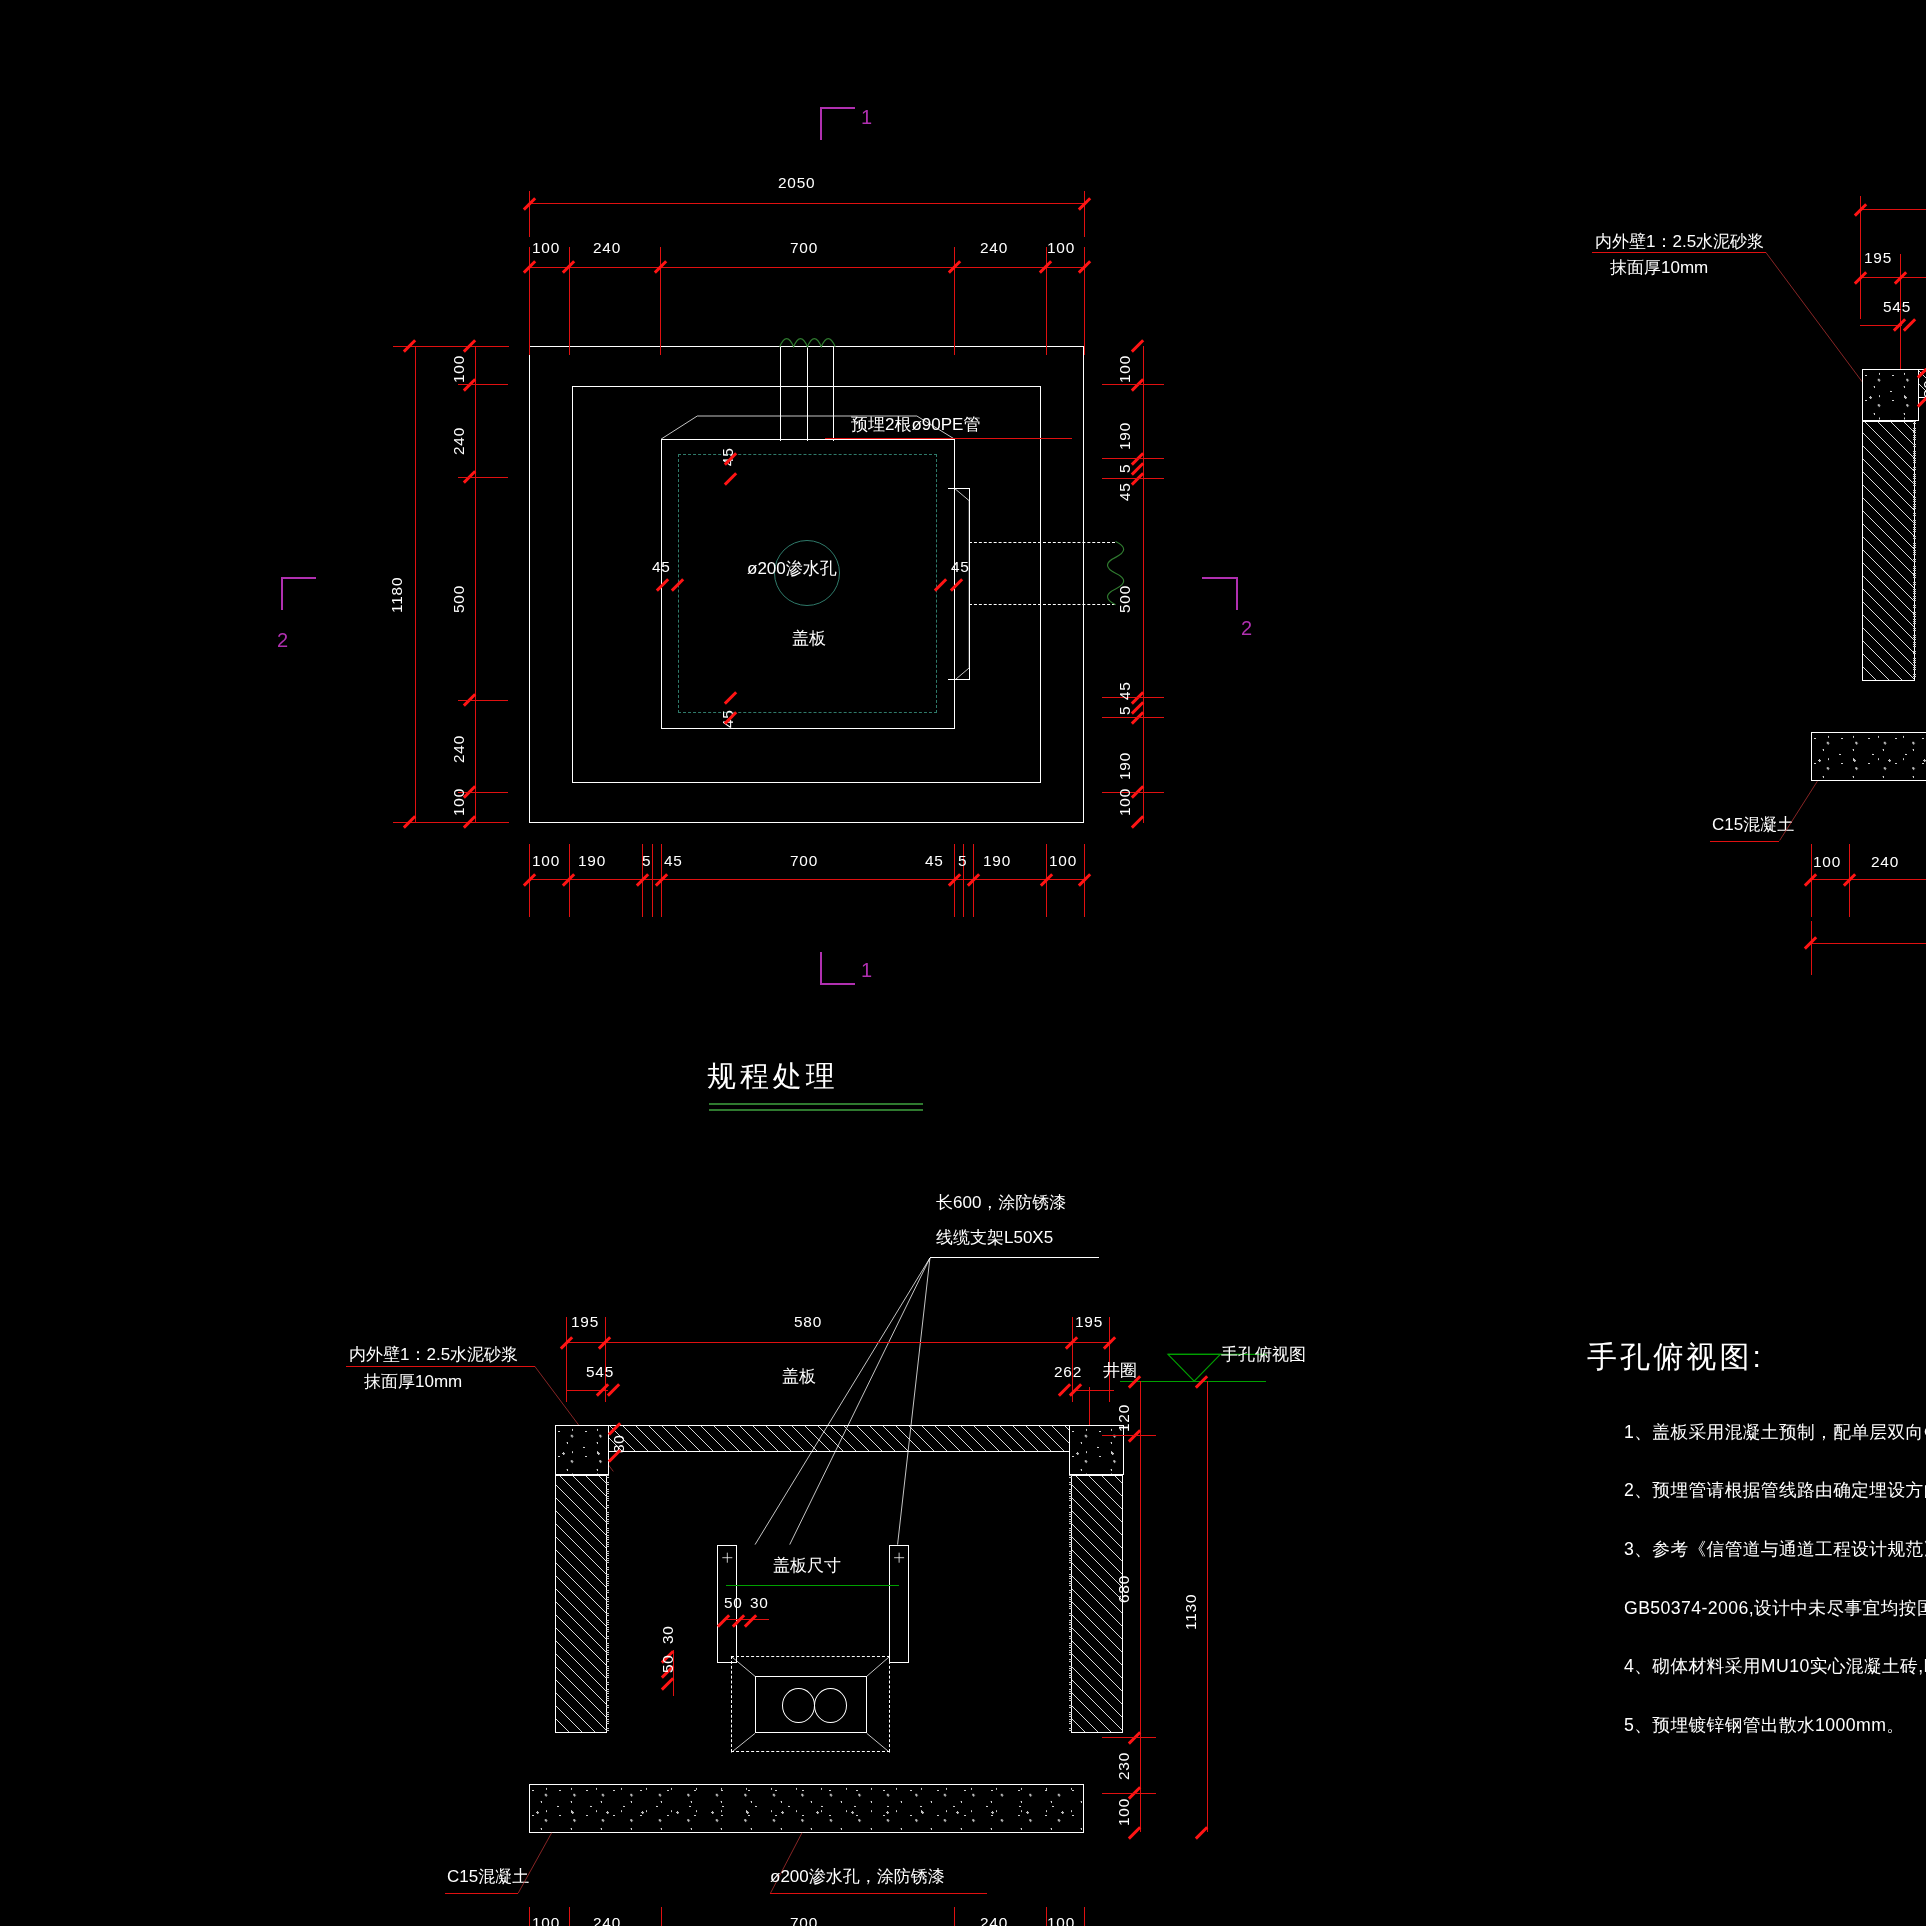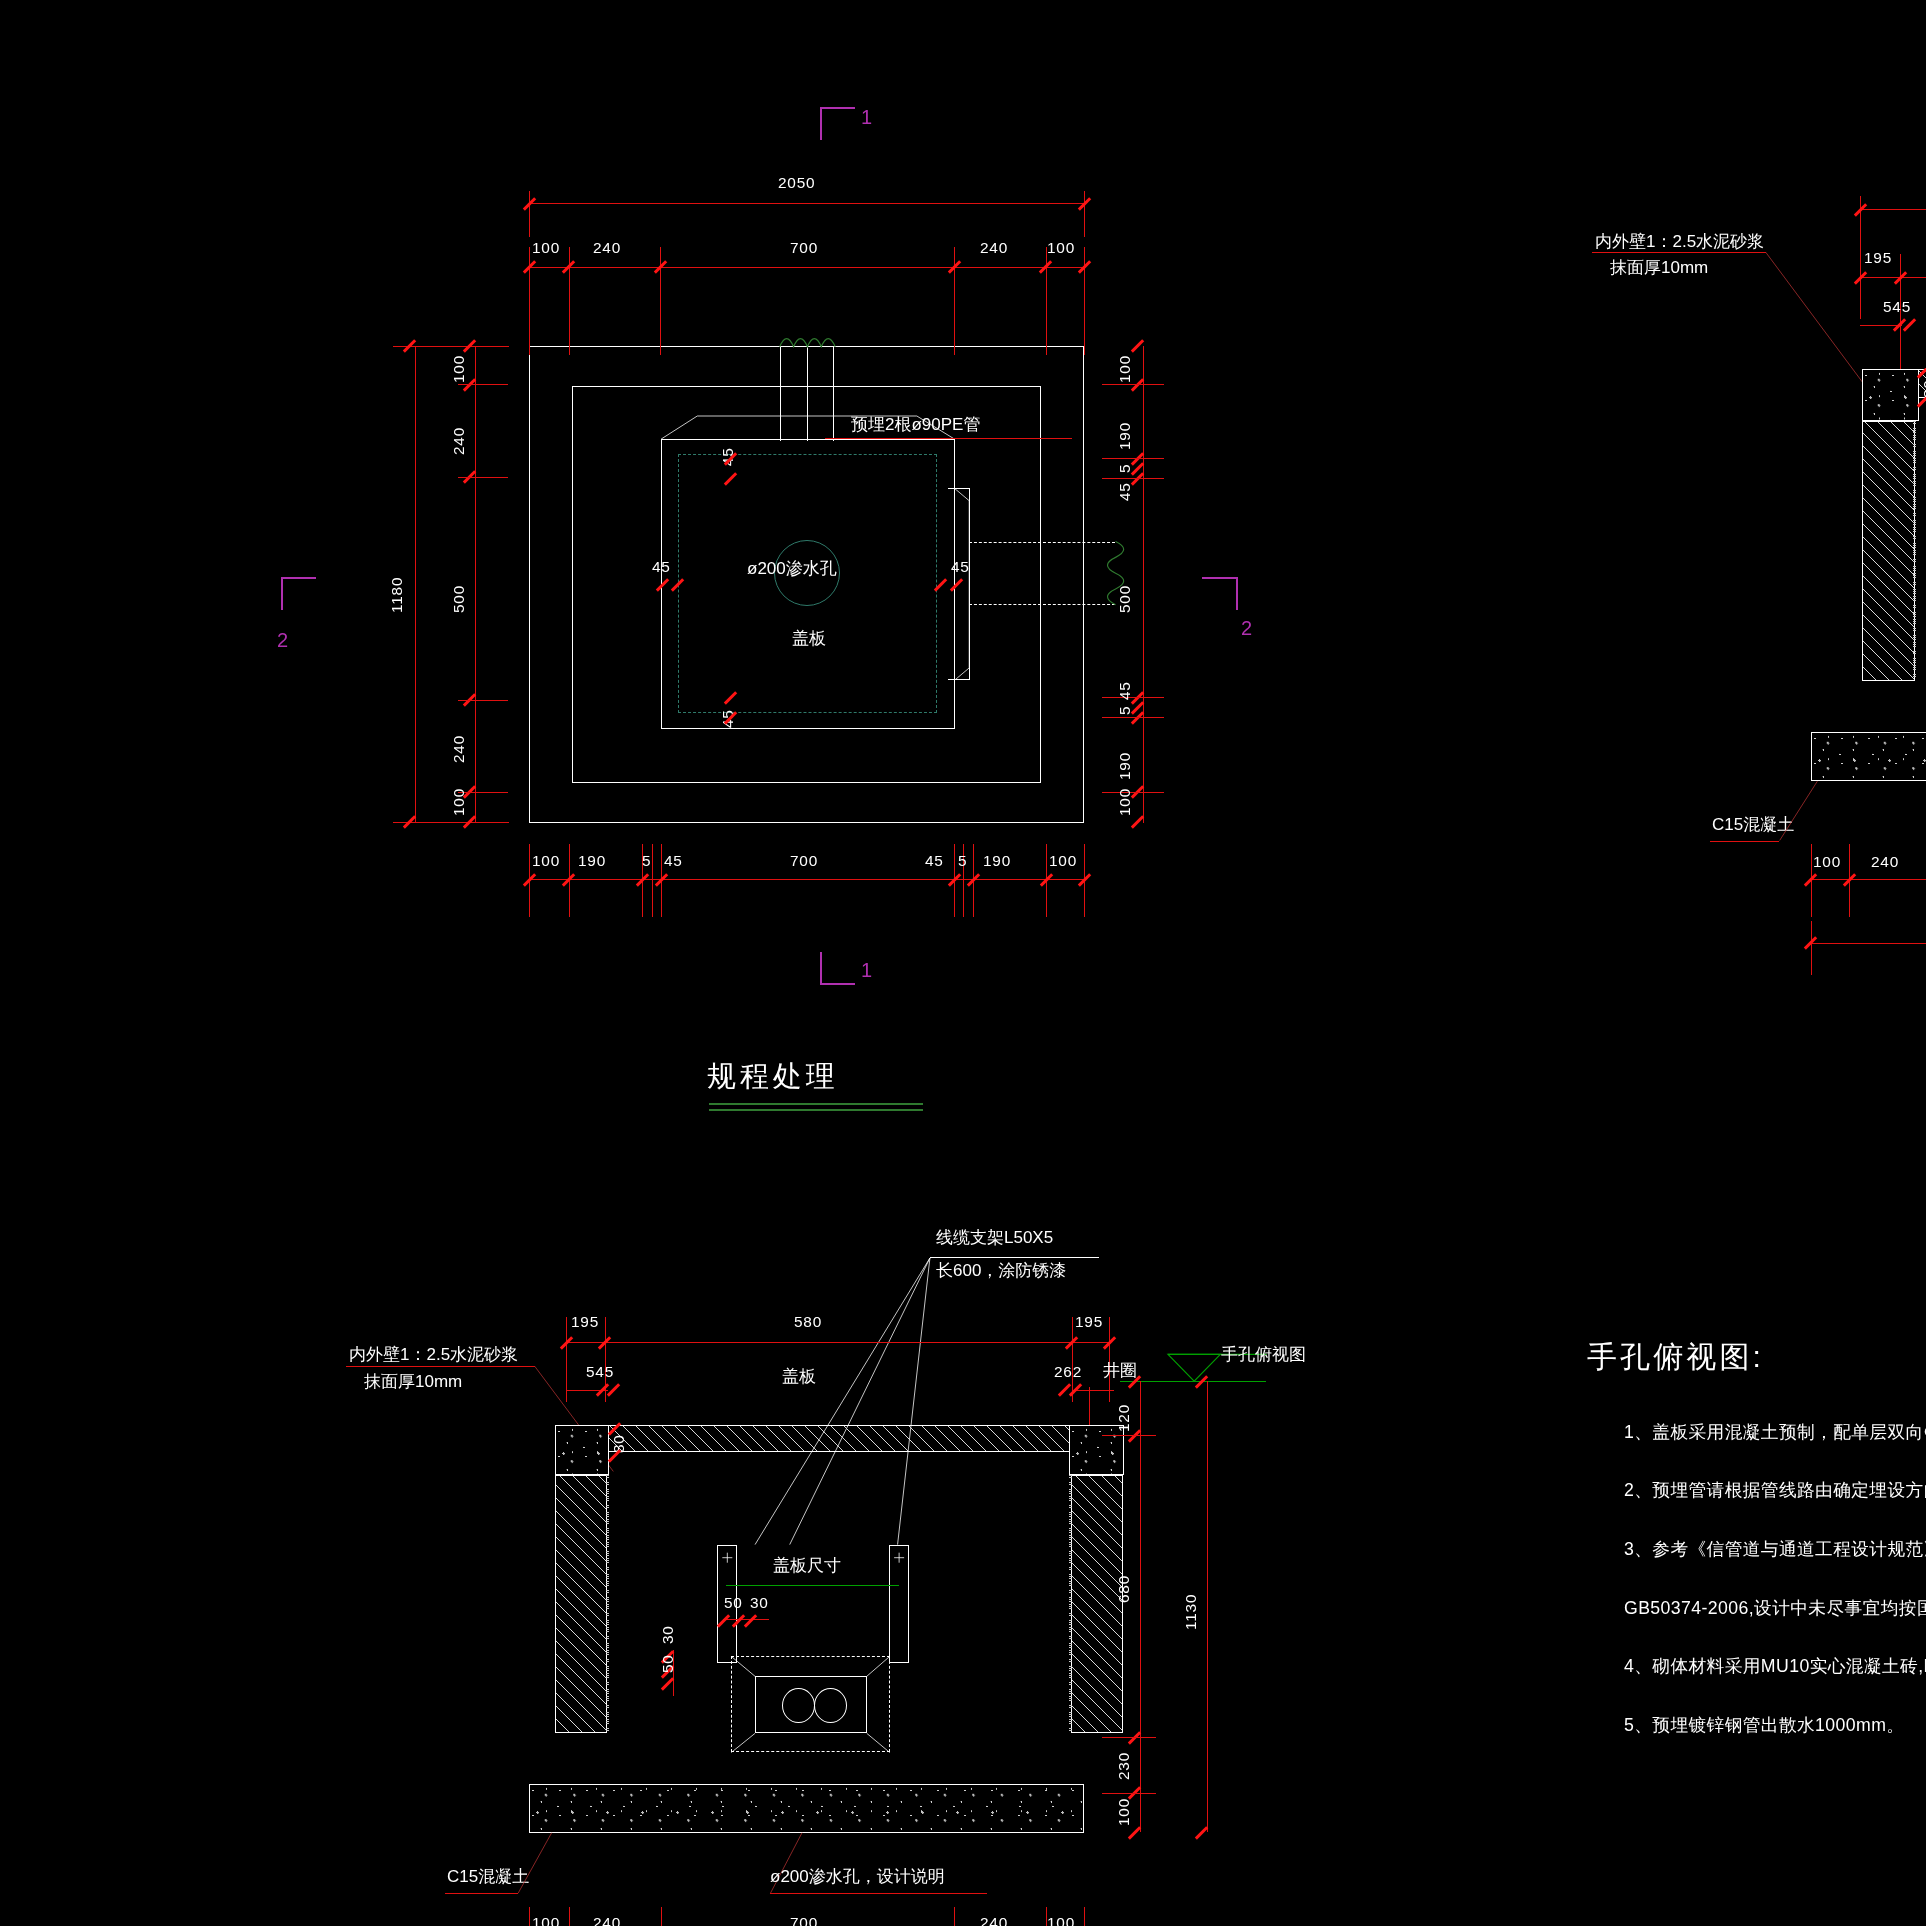--- a/index.html
+++ b/index.html
@@ -327,21 +327,21 @@
   <div class="rline" style="left:1811px;top:921px;width:0.8px;height:54px;"></div>
 
   <div class="tick" style="left:1809px;top:935px;"></div>
 
 </div>
 
 <div>
 
   <div class="lbl" style="left:936px;top:1227px;">线缆支架L50X5</div>
   <div class="wline" style="left:930px;top:1257px;width:169px;height:0.8px;"></div>
-  <div class="lbl" style="left:936px;top:1260px;">长600，涂防锈漆</div>
+  <div class="lbl" style="left:936px;top:1192px;">长600，涂防锈漆</div>
   <svg class="ov" viewBox="0 0 7248 5400" width="2792" height="2080">
     <line x1="2414" y1="3266" x2="2050" y2="4010" stroke="#ffffff" stroke-width="2"></line>
     <line x1="2414" y1="3266" x2="1960" y2="4010" stroke="#ffffff" stroke-width="2"></line>
     <line x1="2414" y1="3266" x2="2330" y2="4010" stroke="#ffffff" stroke-width="2"></line>
   </svg>
 
   <div class="lbl" style="left:349px;top:1344px;">内外壁1：2.5水泥砂浆</div>
   <div class="lbl" style="left:364px;top:1371px;">抹面厚10mm</div>
   <div class="rline" style="left:346px;top:1366px;width:189px;height:0.8px;"></div>
   <svg class="ov" viewBox="0 0 7248 5400" width="2792" height="2080">
@@ -447,21 +447,21 @@
   <div class="tick" style="left:1200px;top:1374px;"></div>
   <div class="tick" style="left:1200px;top:1825px;"></div>
   <div class="dimtxt v" style="left:1183px;top:1630px;">1130</div>
 
   <div class="lbl" style="left:447px;top:1866px;">C15混凝土</div>
   <div class="rline" style="left:445px;top:1893px;width:73px;height:0.8px;"></div>
   <svg class="ov" viewBox="0 0 7248 5400" width="2792" height="2080">
     <line x1="1345" y1="4915" x2="1432" y2="4758" stroke="#b03030" stroke-width="2"></line>
     <line x1="2000" y1="4915" x2="2082" y2="4758" stroke="#b03030" stroke-width="2"></line>
   </svg>
-  <div class="lbl" style="left:770px;top:1866px;">ø200渗水孔，设计说明</div>
+  <div class="lbl" style="left:770px;top:1866px;">ø200渗水孔，涂防锈漆</div>
   <div class="rline" style="left:770px;top:1893px;width:217px;height:0.8px;"></div>
 
   <div class="rline" style="left:529px;top:1907px;width:0.8px;height:72px;"></div>
   <div class="rline" style="left:569px;top:1907px;width:0.8px;height:72px;"></div>
   <div class="rline" style="left:661px;top:1907px;width:0.8px;height:72px;"></div>
   <div class="rline" style="left:954px;top:1907px;width:0.8px;height:72px;"></div>
   <div class="rline" style="left:1046px;top:1907px;width:0.8px;height:72px;"></div>
   <div class="rline" style="left:1084px;top:1907px;width:0.8px;height:72px;"></div>
 
   <div class="dimtxt" style="left:532px;top:1915px;">100</div>

